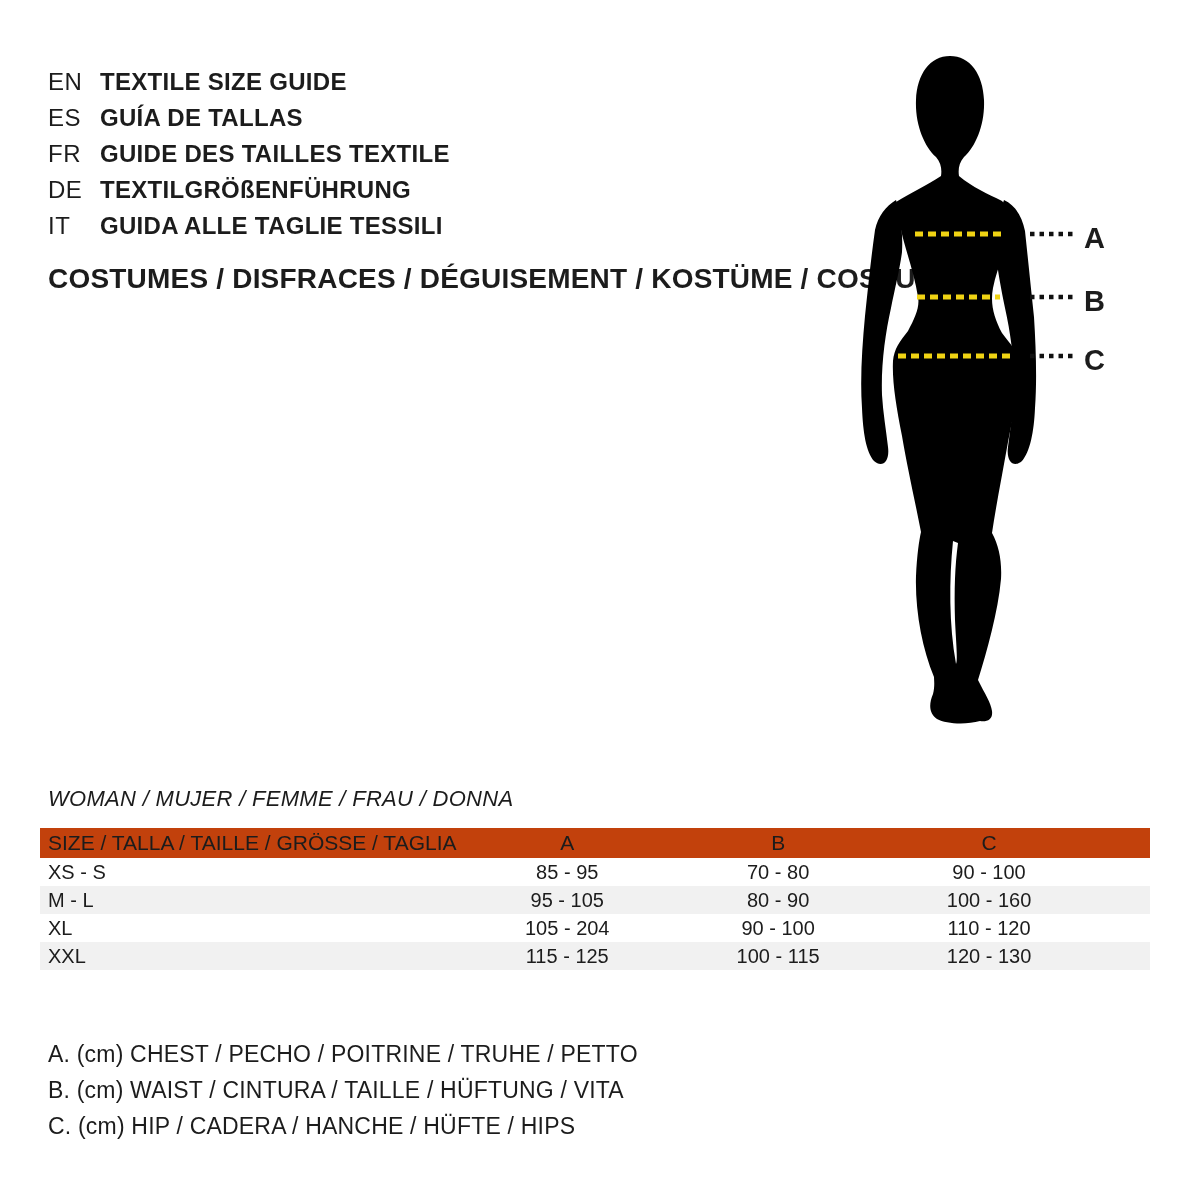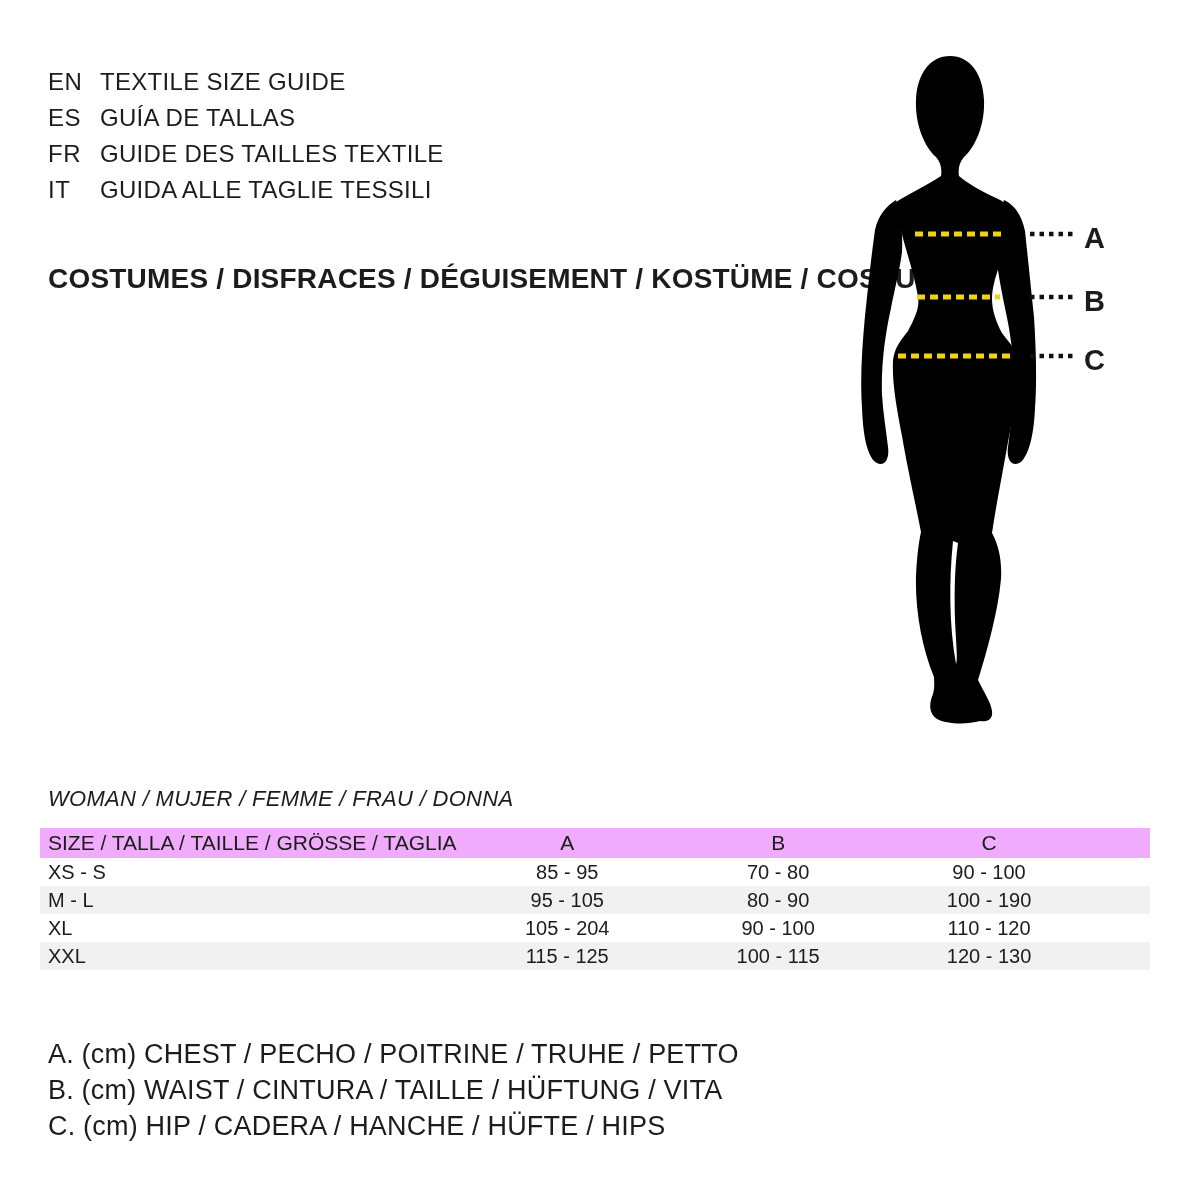--- a/index.html
+++ b/index.html
@@ -3,63 +3,67 @@
 <meta charset="utf-8">
 <style>
   html,body{margin:0;padding:0;background:#ffffff;}
   .page{position:relative;width:1200px;height:1200px;background:#ffffff;overflow:hidden;
         font-family:"Liberation Sans", sans-serif;color:#1c1c1c;padding-left:27px;}
 
   
   .lang-list{position:absolute;left:48px;top:64px;}
   .lang-row{display:flex;height:36px;align-items:center;}
   .lang-code{width:52px;font-size:24px;letter-spacing:.5px;}
-  .lang-label{font-size:24px;letter-spacing:.3px;}
+  .lang-label{font-size:24px;letter-spacing:.3px;font-weight:bold;}
 
   
   .category-title{position:absolute;left:48px;top:263px;font-size:28px;font-weight:700;letter-spacing:.2px;}
 
   
   .figure-wrap{position:absolute;left:830px;top:50px;width:320px;height:690px;}
   .figure-wrap svg{position:absolute;left:0;top:0;}
   .measure-label{position:absolute;left:254px;width:40px;height:30px;font-size:29px;font-weight:700;}
   .measure-label.a{top:172px;}
   .measure-label.b{top:235px;}
   .measure-label.c{top:294px;}
 
   
   .woman-title{position:absolute;left:48px;top:786px;font-size:22px;letter-spacing:.3px;font-style:italic;}
   .size-table{position:absolute;left:40px;top:828px;width:1110px;font-size:20px;}
   .t-row{display:grid;grid-template-columns:38% 19% 19% 19% 1fr;align-items:center;height:28px;}
-  .t-row.t-head{height:30px;background:#f0abfc;font-size:21px;}
+  .t-row.t-head{height:30px;background:#c2410c;font-size:21px;}
   .t-row:nth-child(odd):not(.t-head){background:#f1f1f1;}
   .t-size{padding-left:8px;text-align:left;}
   .t-num{text-align:center;}
 
   
   .legend{position:absolute;left:48px;top:1036px;}
-  .legend-line{height:36px;font-size:27px;letter-spacing:.2px;display:flex;align-items:center;}
+  .legend-line{height:36px;font-size:23px;letter-spacing:.2px;display:flex;align-items:center;}
 </style>
 </head>
 <body>
 
 <div class="page">
 
   <div class="lang-list">
     <div class="lang-row">
       <span class="lang-code">EN</span>
       <span class="lang-label">TEXTILE SIZE GUIDE</span>
     </div>
     <div class="lang-row">
       <span class="lang-code">ES</span>
       <span class="lang-label">GUÍA DE TALLAS</span>
     </div>
     <div class="lang-row">
       <span class="lang-code">FR</span>
       <span class="lang-label">GUIDE DES TAILLES TEXTILE</span>
+    </div>
+    <div class="lang-row">
+      <span class="lang-code">DE</span>
+      <span class="lang-label">TEXTILGRÖßENFÜHRUNG</span>
     </div>
     <div class="lang-row">
       <span class="lang-code">IT</span>
       <span class="lang-label">GUIDA ALLE TAGLIE TESSILI</span>
     </div>
   </div>
 
   <div class="category-title">COSTUMES / DISFRACES / DÉGUISEMENT / KOSTÜME / COSTUMI</div>
 
   <div class="figure-wrap">
@@ -152,21 +156,21 @@
     <div class="t-row">
       <div class="t-size">XS - S</div>
       <div class="t-num">85 - 95</div>
       <div class="t-num">70 - 80</div>
       <div class="t-num">90 - 100</div>
     </div>
     <div class="t-row">
       <div class="t-size">M - L</div>
       <div class="t-num">95 - 105</div>
       <div class="t-num">80 - 90</div>
-      <div class="t-num">100 - 190</div>
+      <div class="t-num">100 - 160</div>
     </div>
     <div class="t-row">
       <div class="t-size">XL</div>
       <div class="t-num">105 - 204</div>
       <div class="t-num">90 - 100</div>
       <div class="t-num">110 - 120</div>
     </div>
     <div class="t-row">
       <div class="t-size">XXL</div>
       <div class="t-num">115 - 125</div>

